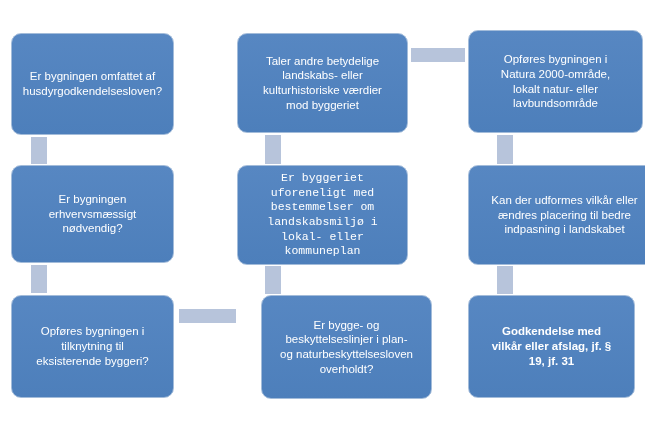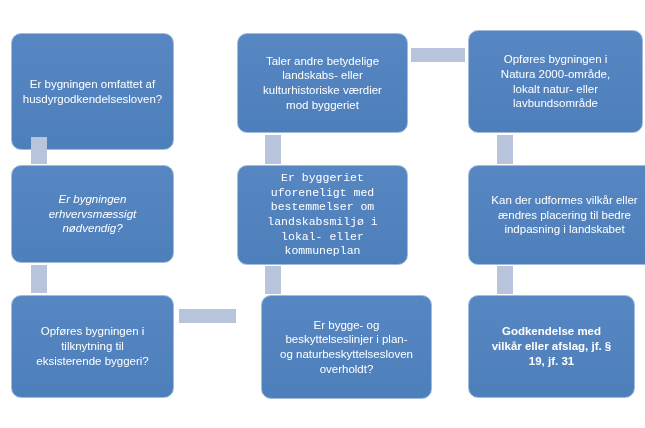--- a/index.html
+++ b/index.html
@@ -28,22 +28,22 @@
     font-size: 11.5px;
     line-height: 1.28;
     padding: 6px 17px;
     box-sizing: border-box;
   }
   .conn {
     position: absolute;
     background: #b7c4db;
   }
   
-  .n1 { left: 11px;  top: 33px;  width: 163px; height: 117px; align-items: center; }
-  .n2 { left: 11px;  top: 165px; width: 163px; height: 98px; font-style: italic;  }
+  .n1 { left: 11px;  top: 33px;  width: 163px; height: 102px; align-items: center; }
+  .n2 { left: 11px;  top: 165px; width: 163px; height: 98px;  }
   .n3 { left: 11px;  top: 295px; width: 163px; height: 103px; justify-content: flex-end; }
   
   .n4 { left: 237px; top: 33px;  width: 171px; height: 100px; }
   .n5 { left: 237px; top: 165px; width: 171px; height: 100px; font-family: Liberation Mono, monospace; }
   .n6 { left: 237px; top: 295px; width: 171px; height: 104px; margin-left: 24px; }
   
   .n7 { left: 468px; top: 30px;  width: 175px; height: 103px; }
   .n8 { left: 468px; top: 165px; width: 193px; height: 100px; align-items: center; }
   .n9 { left: 468px; top: 295px; width: 167px; height: 103px; font-weight: bold; }
   

